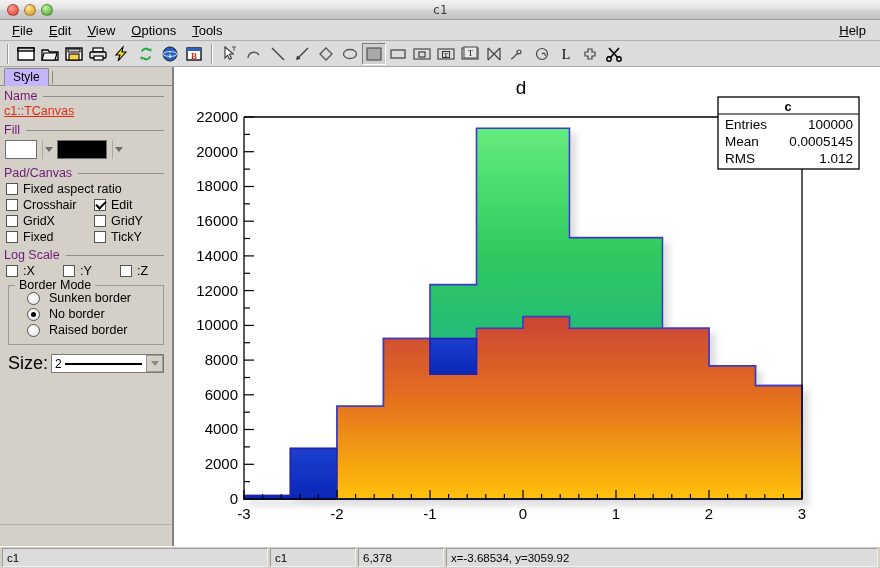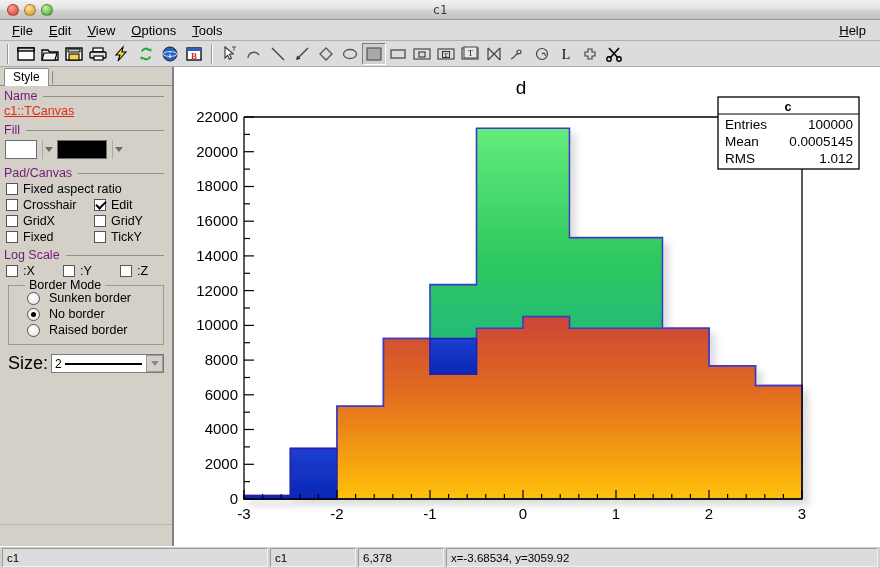--- a/index.html
+++ b/index.html
@@ -94,21 +94,21 @@
   }
   .tabrow {
     height: 19px;
     display: flex; align-items: flex-end;
     border-bottom: 1px solid #8a8a8a;
     background: #d4d0c8;
     padding-left: 4px;
   }
   .tab {
     height: 18px; padding: 0 8px;
-    background: #ffffff;
+    background: #c4b5fd;
     border: 1px solid #8a8a8a; border-bottom: none;
     border-radius: 2px 2px 0 0;
     font-size: 12px; line-height: 17px;
     position: relative; top: 1px;
   }
   .tab-stub {
     width: 8px; height: 13px;
     border-left: 1px solid #8a8a8a;
     margin-left: 3px;
     position: relative; top: -1px;
@@ -177,21 +177,21 @@
   .chk.w1 { width: 88px; margin-right: 0; }
   .chk.w2 { width: 62px; margin-right: 0; }
 
   .fieldset {
     margin: 6px 8px 0 8px;
     border: 1px solid #9a9a9a;
     padding: 4px 6px 6px 6px;
     position: relative;
   }
   .fieldset > .legend {
-    position: absolute; top: -8px; left: 16px;
+    position: absolute; top: -8px; left: 6px;
     background: #d4d0c8; padding: 0 4px;
     font-size: 12.5px;
   }
   .radiorow { display: flex; align-items: center; padding: 1px 0 1px 12px; font-size: 12.5px; }
   .radio {
     width: 13px; height: 13px; border-radius: 50%;
     border: 1px solid #555;
     background: radial-gradient(circle at 40% 35%, #ffffff, #e3e3e3);
     margin-right: 9px;
     display: flex; align-items: center; justify-content: center;

